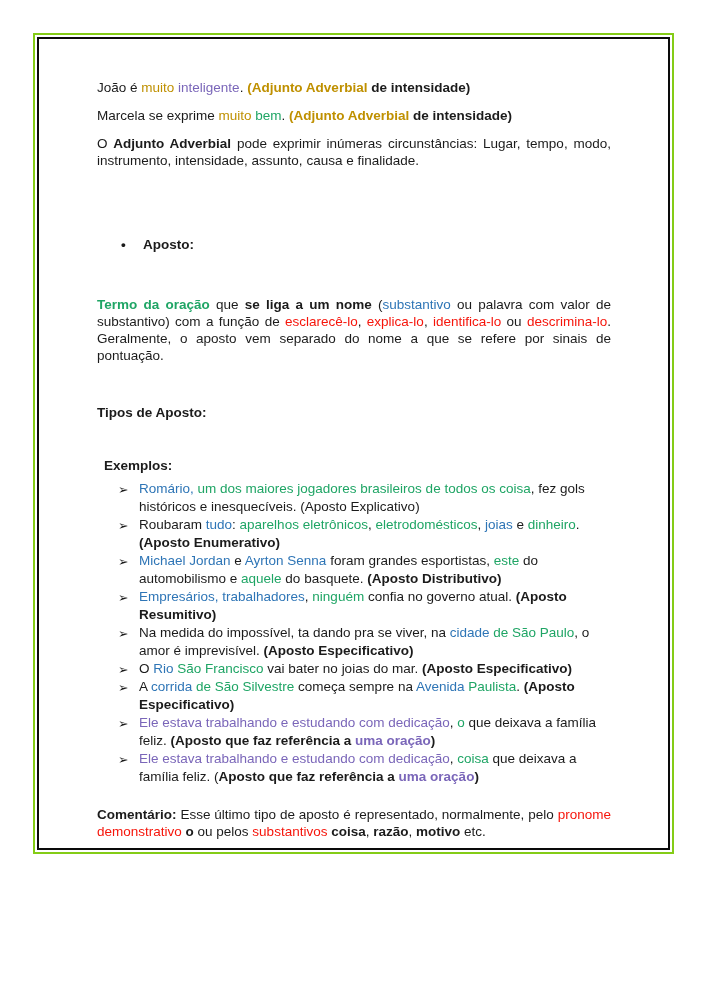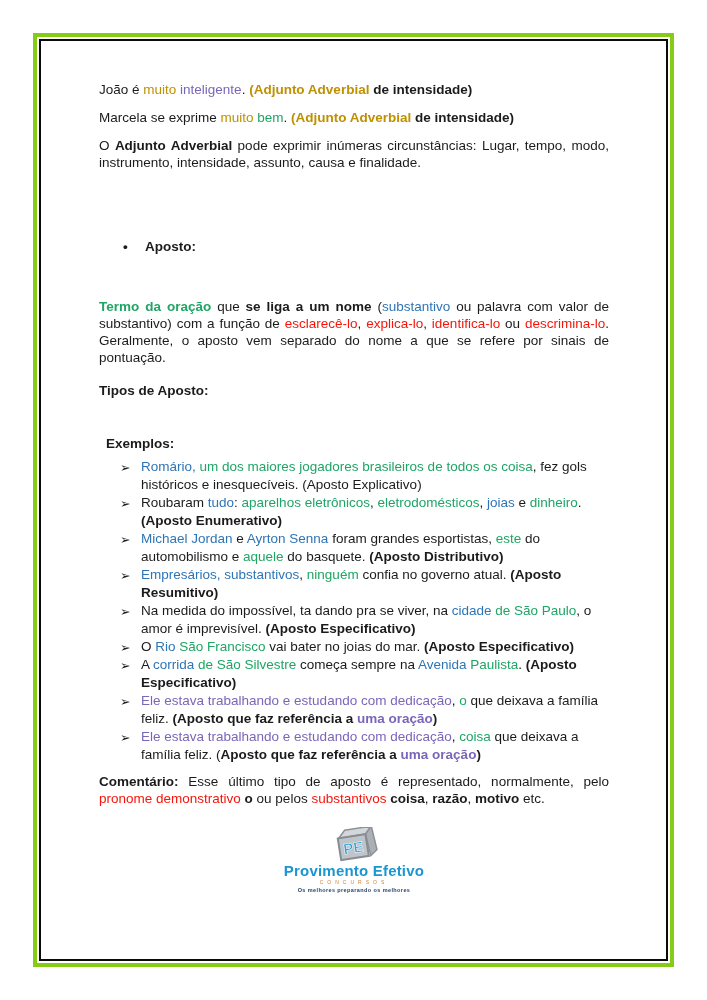--- a/index.html
+++ b/index.html
@@ -1,30 +1,30 @@
 <!DOCTYPE html>
 <html><head>
 <meta charset="utf-8">
 <style>
   html,body{margin:0;padding:0;background:#fff;}
   body{width:707px;height:1000px;position:relative;font-family:"Liberation Sans",sans-serif;color:#1b1b1b;}
-  .frame-outer{position:absolute;left:33px;top:33px;width:641px;height:934px;border:4px solid #84cc16;box-sizing:border-box;padding:2px;}
+  .frame-outer{position:absolute;left:33px;top:33px;width:641px;height:821px;border:2px solid #84cc16;box-sizing:border-box;padding:2px;}
   .frame-inner{width:100%;height:100%;border:2px solid #0a0a0a;box-sizing:border-box;overflow:hidden;}
   .content{padding:40px 57px 0 58px;font-size:13.5px;line-height:17px;}
   p{margin:0;}
   .p-gap{margin-bottom:11px;}
   .just{text-align:justify;}
   .bullet-head{margin:67px 0 43px;font-weight:700;padding-left:24px;}
   .bullet-head .dot{display:inline-block;width:22px;}
-  .h-tipos{font-weight:700;margin:16px 0 10px;}
+  .h-tipos{font-weight:700;margin:40px 0 10px;}
   .h-ex{font-weight:700;margin:36px 0 6px;padding-left:7px;}
   ul.examples{list-style:none;margin:0;padding:0;line-height:18px;}
   ul.examples li{position:relative;padding-left:42px;}
   ul.examples .arrow{position:absolute;left:21px;top:1px;font-size:12.5px;color:#1b1b1b;}
-  .comment{margin-top:9px;}
+  .comment{margin-top:20px;}
   .logo{margin-top:20px;text-align:center;}
   .logo-cube{display:block;margin:0 auto;}
   .brand{font-size:15px;font-weight:700;color:#1b96d2;letter-spacing:.2px;line-height:15px;}
   .subtitle{font-size:5px;letter-spacing:4px;color:#d08540;line-height:7px;margin-top:1px;}
   .tagline{font-size:5.5px;font-weight:700;color:#23456b;letter-spacing:.4px;line-height:8px;}
 </style>
 </head>
 <body>
 
 <div class="frame-outer">
@@ -42,21 +42,21 @@
       <p class="just"><span style="color: rgb(31, 165, 101); font-weight: 700;">Termo da oração</span><span> que </span><span style="font-weight: 700;">se liga a um nome</span><span> (</span><span style="color: rgb(46, 117, 182);">substantivo</span><span> ou palavra com valor de substantivo) com a função de </span><span style="color: rgb(246, 21, 11);">esclarecê-lo</span><span>, </span><span style="color: rgb(246, 21, 11);">explica-lo</span><span>, </span><span style="color: rgb(246, 21, 11);">identifica-lo</span><span> ou </span><span style="color: rgb(246, 21, 11);">descrimina-lo</span><span>. Geralmente, o aposto vem separado do nome a que se refere por sinais de pontuação.</span></p>
 
       <div class="h-tipos">Tipos de Aposto:</div>
 
       <div class="h-ex">Exemplos:</div>
 
       <ul class="examples">
         <li><span class="arrow">➢</span><span><span style="color: rgb(46, 117, 182);">Romário, </span><span style="color: rgb(31, 165, 101);">um dos maiores jogadores brasileiros de todos os coisa</span><span>, fez gols históricos e inesquecíveis. </span><span style="font-weight: 400;">(Aposto Explicativo)</span></span></li>
         <li><span class="arrow">➢</span><span><span>Roubaram </span><span style="color: rgb(46, 117, 182);">tudo</span><span>: </span><span style="color: rgb(31, 165, 101);">aparelhos eletrônicos</span><span>, </span><span style="color: rgb(31, 165, 101);">eletrodomésticos</span><span>, </span><span style="color: rgb(46, 117, 182);">joias</span><span> e </span><span style="color: rgb(31, 165, 101);">dinheiro</span><span>. </span><span style="font-weight: 700;">(Aposto Enumerativo)</span></span></li>
         <li><span class="arrow">➢</span><span><span style="color: rgb(46, 117, 182);">Michael Jordan</span><span> e </span><span style="color: rgb(46, 117, 182);">Ayrton Senna</span><span> foram grandes esportistas, </span><span style="color: rgb(31, 165, 101);">este</span><span> do automobilismo e </span><span style="color: rgb(31, 165, 101);">aquele</span><span> do basquete. </span><span style="font-weight: 700;">(Aposto Distributivo)</span></span></li>
-        <li><span class="arrow">➢</span><span><span style="color: rgb(46, 117, 182);">Empresários, substantivos</span><span>, </span><span style="color: rgb(31, 165, 101);">ninguém</span><span> confia no governo atual. </span><span style="font-weight: 700;">(Aposto Resumitivo)</span></span></li>
+        <li><span class="arrow">➢</span><span><span style="color: rgb(46, 117, 182);">Empresários, trabalhadores</span><span>, </span><span style="color: rgb(31, 165, 101);">ninguém</span><span> confia no governo atual. </span><span style="font-weight: 700;">(Aposto Resumitivo)</span></span></li>
         <li><span class="arrow">➢</span><span><span>Na medida do impossível, ta dando pra se viver, na </span><span style="color: rgb(46, 117, 182);">cidade</span><span style="color: rgb(31, 165, 101);"> de São Paulo</span><span>, o amor é imprevisível. </span><span style="font-weight: 700;">(Aposto Especificativo)</span></span></li>
         <li><span class="arrow">➢</span><span><span>O </span><span style="color: rgb(46, 117, 182);">Rio</span><span style="color: rgb(31, 165, 101);"> São Francisco</span><span> vai bater no joias do mar. </span><span style="font-weight: 700;">(Aposto Especificativo)</span></span></li>
         <li><span class="arrow">➢</span><span><span>A </span><span style="color: rgb(46, 117, 182);">corrida</span><span style="color: rgb(31, 165, 101);"> de São Silvestre</span><span> começa sempre na </span><span style="color: rgb(46, 117, 182);">Avenida</span><span style="color: rgb(31, 165, 101);"> Paulista</span><span>. </span><span style="font-weight: 700;">(Aposto Especificativo)</span></span></li>
         <li><span class="arrow">➢</span><span><span style="color: rgb(122, 102, 185);">Ele estava trabalhando e estudando com dedicação</span><span>, </span><span style="color: rgb(31, 165, 101);">o</span><span> que deixava a família feliz. </span><span style="font-weight: 700;">(Aposto que faz referência a </span><span style="color: rgb(122, 102, 185); font-weight: 700;">uma oração</span><span style="font-weight: 700;">)</span></span></li>
         <li><span class="arrow">➢</span><span><span style="color: rgb(122, 102, 185);">Ele estava trabalhando e estudando com dedicação</span><span>, </span><span style="color: rgb(31, 165, 101);">coisa</span><span> que deixava a família feliz. (</span><span style="font-weight: 700;">Aposto que faz referência a </span><span style="color: rgb(122, 102, 185); font-weight: 700;">uma oração</span><span style="font-weight: 700;">)</span></span></li>
       </ul>
 
       <p class="just comment"><span style="font-weight: 700;">Comentário:</span><span> Esse último tipo de aposto é representado, normalmente, pelo </span><span style="color: rgb(246, 21, 11);">pronome demonstrativo</span><span> </span><span style="font-weight: 700;">o</span><span> ou pelos </span><span style="color: rgb(246, 21, 11);">substantivos</span><span> </span><span style="font-weight: 700;">coisa</span><span>, </span><span style="font-weight: 700;">razão</span><span>, </span><span style="font-weight: 700;">motivo</span><span> etc.</span></p>
 
       <div class="logo">

